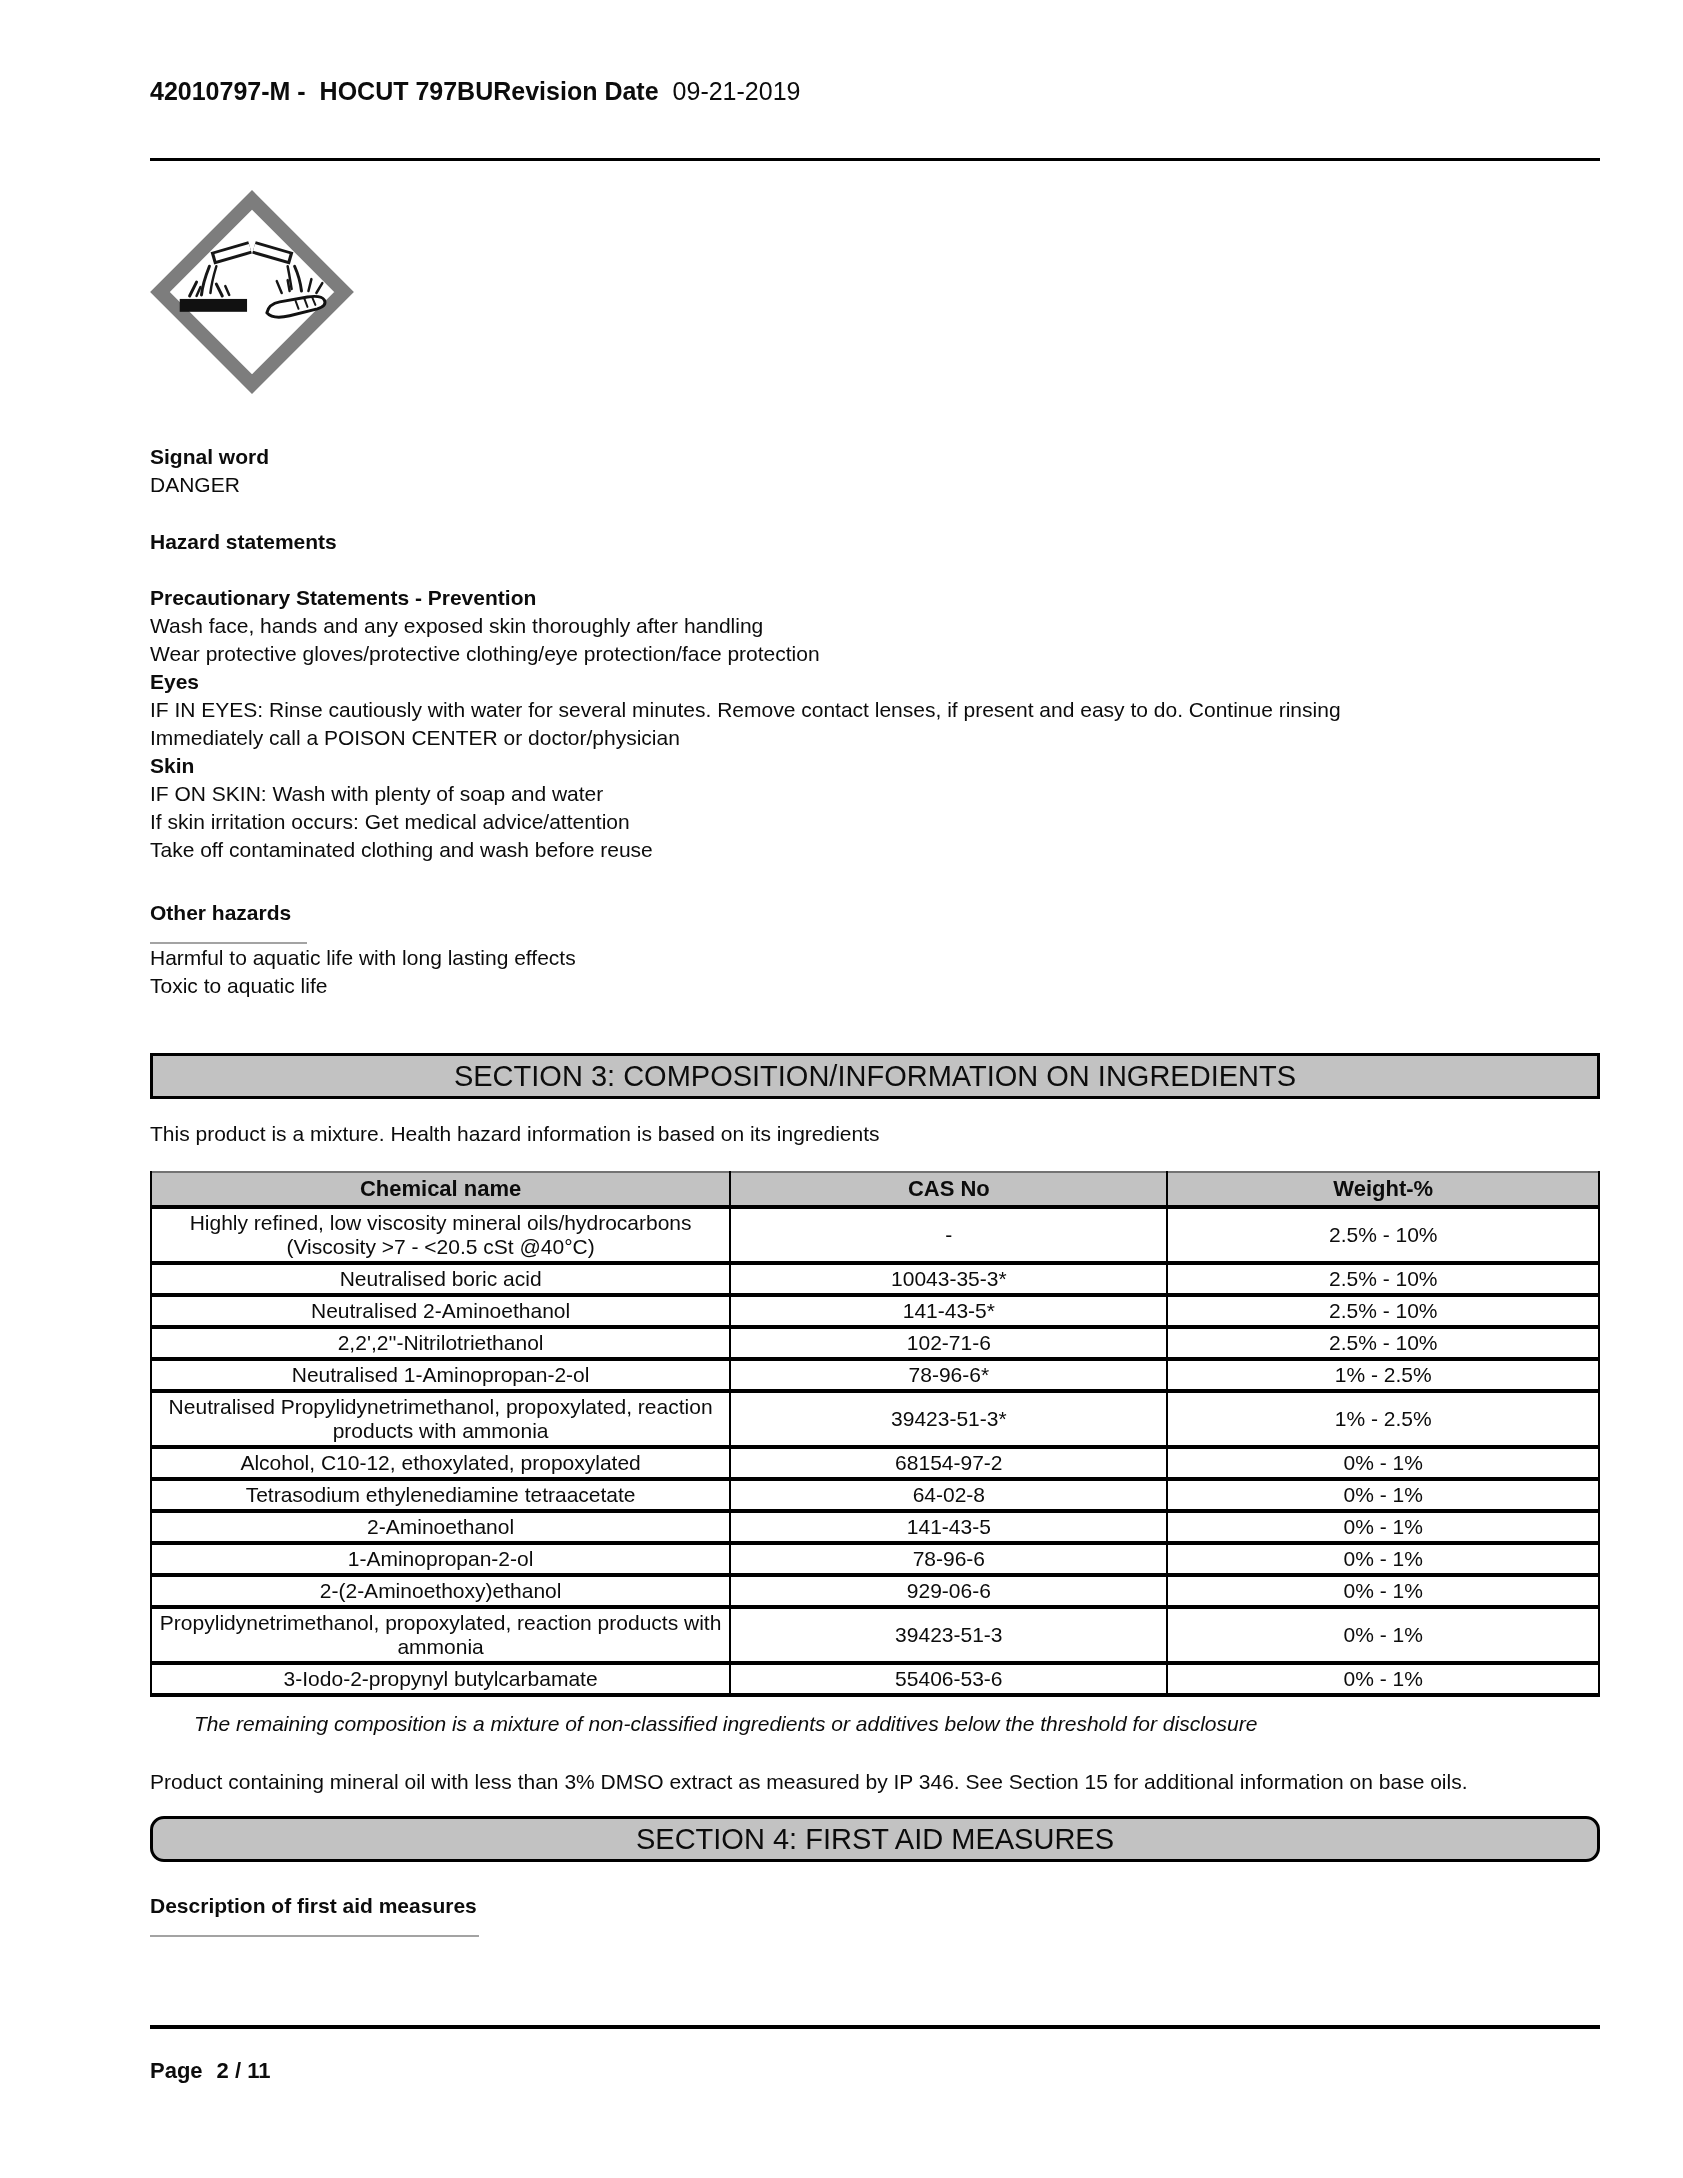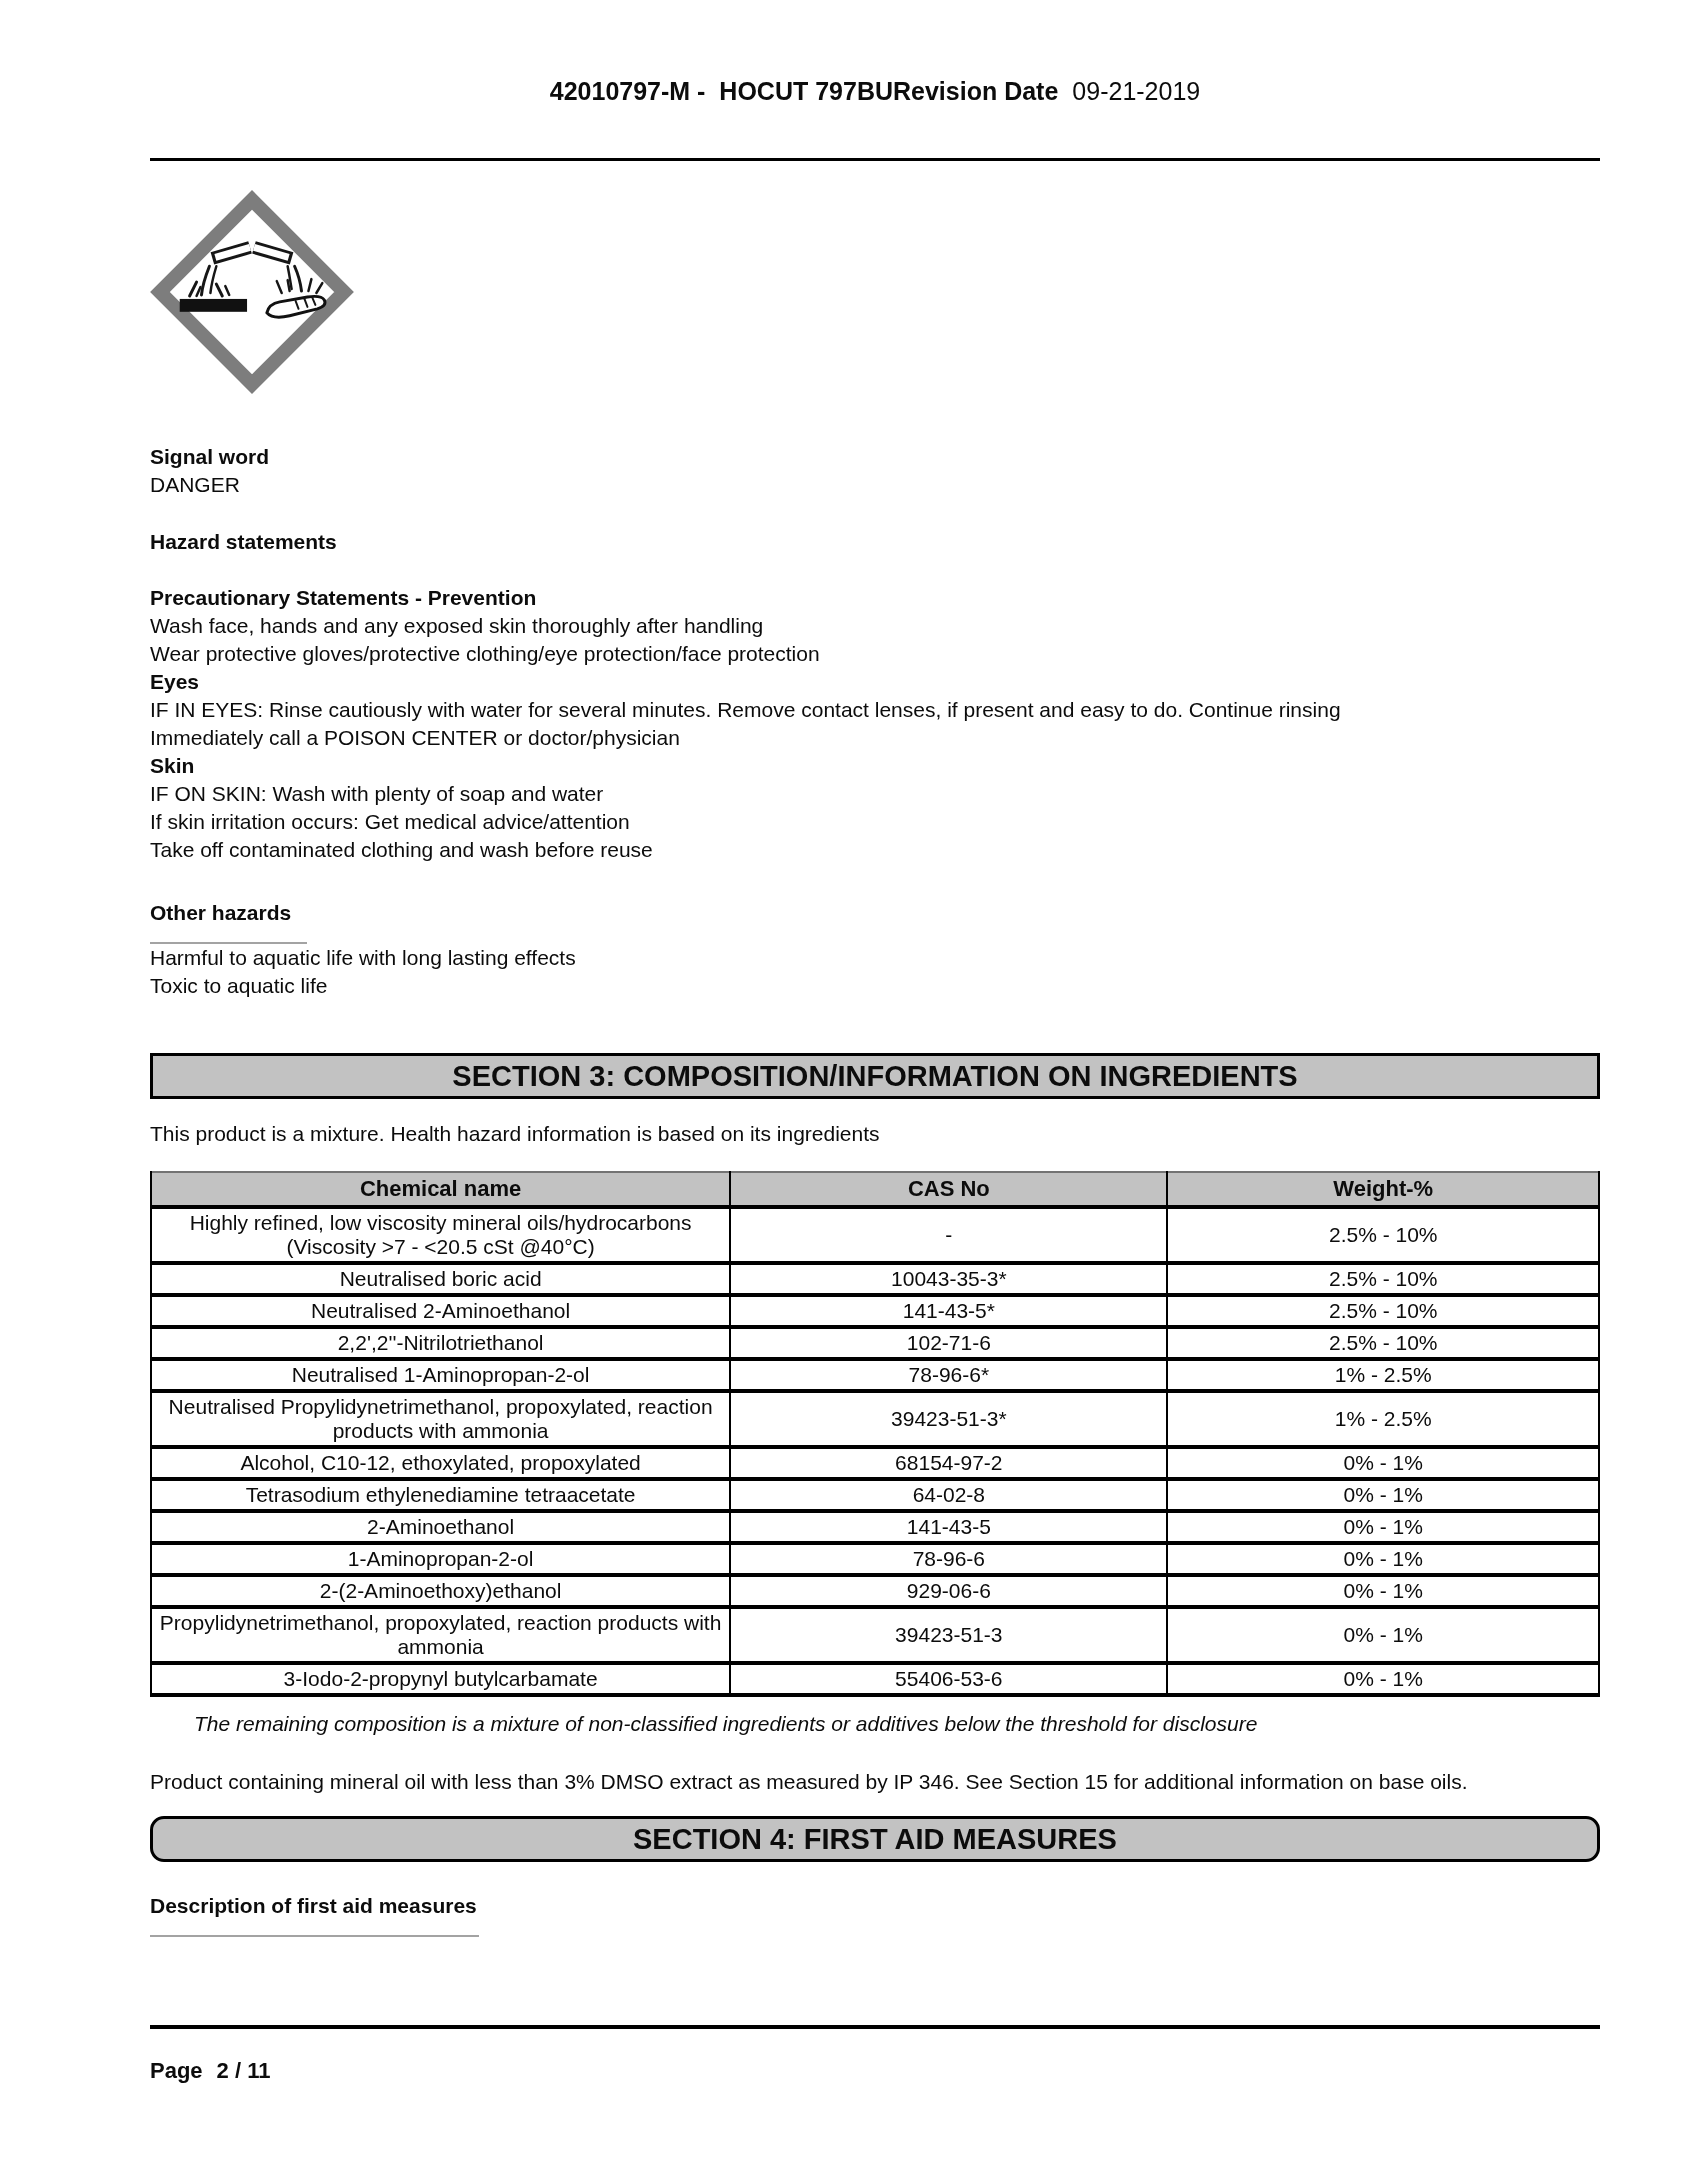--- a/index.html
+++ b/index.html
@@ -5,21 +5,21 @@
   * { margin:0; padding:0; box-sizing:border-box; }
   html,body { background:#ffffff; }
   body {
     width:1683px; height:2178px; position:relative;
     font-family:"Liberation Sans", sans-serif;
     font-size:21px; line-height:28px; color:#0c0c0c;
   }
   .page { position:absolute; left:150px; right:83px; top:0; }
 
   
-  .doc-header { display:flex; justify-content:center; align-items:baseline;
+  .doc-header { display:flex; justify-content:flex-start; align-items:baseline;
                 margin-top:77px; font-size:25px; line-height:28px; }
   .doc-header .left b, .doc-header .left span { font-weight:bold; }
   .rev-label { font-weight:bold; }
   .rev-date  { font-weight:normal; margin-left:14px; }
   .top-rule { border:0; border-top:3px solid #000; margin-top:53px; }
 
   
   .pictogram { margin-top:29px; width:204px; height:204px; }
 
   
@@ -27,21 +27,21 @@
   .b   { font-weight:bold; }
   .blk-signal   { margin-top:42px; }
   .blk-hazard   { margin-top:29px; }
   .blk-precaut  { margin-top:28px; }
   .blk-other    { margin-top:35px; }
   .uline { display:inline-block; border-bottom:2px solid #a3a3a3; padding-right:16px; padding-bottom:15px; font-weight:bold; }
 
   
   .section-bar {
     margin-top:53px; background:#c2c2c2; border:3px solid #000;
-    text-align:center; font-weight:bold; font-size:29px; line-height:32px;
+    text-align:center; font-weight:normal; font-size:29px; line-height:32px;
     padding:4px 0;
   }
   .section-bar.s4 { margin-top:20px;border-radius:14px; }
 
   .intro { margin-top:21px; }
 
   
   table.ingredients {
     margin-top:23px; width:100%; border-collapse:collapse;
     border:2px solid #737373; text-align:center;

